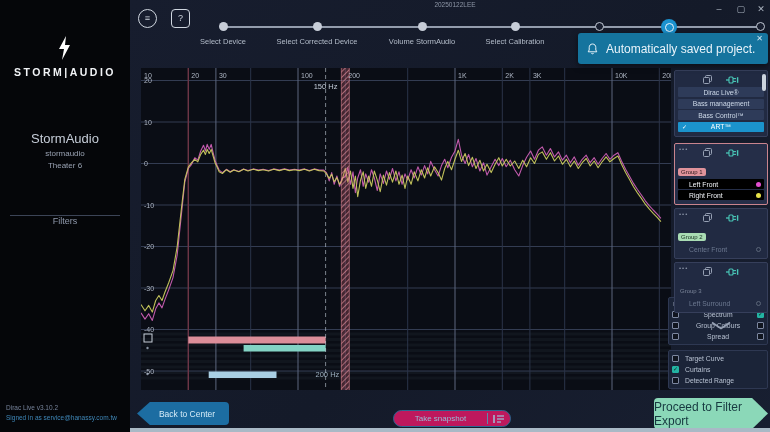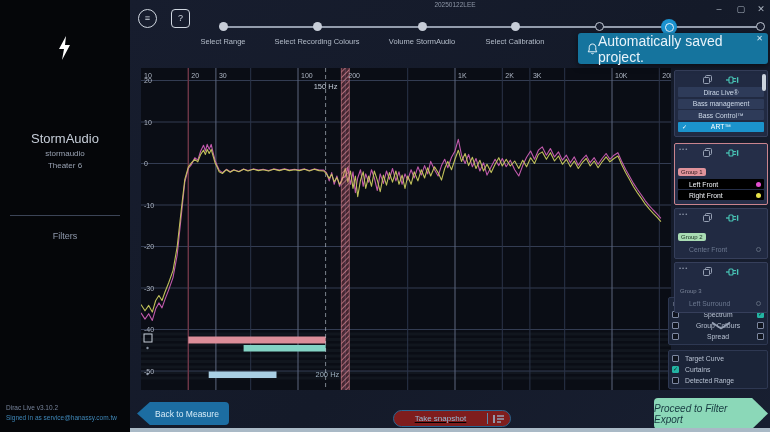--- a/index.html
+++ b/index.html
@@ -9,37 +9,37 @@
   #main-bg{left:130px;top:0;width:640px;height:432px;background:linear-gradient(135deg,#171d2e 0%,#141a29 55%,#181f31 100%);}
   #titlebar-title{left:400px;top:1px;width:110px;text-align:center;font-size:6.5px;color:#8d96a6;}
   .win-ctl{top:3px;width:14px;height:12px;color:#aab3bf;font-size:9px;text-align:center;line-height:12px;cursor:default;}
   #sidebar{left:0;top:0;width:130px;height:432px;background:#050609;z-index:5;}
   #logo-bolt{left:56px;top:36px;}
   #brand{left:0;top:66px;width:130px;text-align:center;color:#f2f4f7;font-size:10.5px;letter-spacing:2.5px;font-weight:bold;}
   #product{left:0;top:131px;width:130px;text-align:center;color:#c6cdd8;font-size:13px;}
   #device{left:0;top:149px;width:130px;text-align:center;color:#99a2b2;font-size:8px;}
   #theater{left:0;top:161px;width:130px;text-align:center;color:#99a2b2;font-size:8px;}
   #side-div{left:10px;top:215px;width:110px;height:1px;background:#3c4456;}
-  #side-filters{left:0;top:231px;width:130px;text-align:center;color:#8f98ab;font-size:9px;}
+  #side-filters{left:0;top:216px;width:130px;text-align:center;color:#8f98ab;font-size:9px;}
   #side-version{left:6px;top:404px;color:#76839a;font-size:6.5px;}
   #side-signed{left:6px;top:414px;color:#3f87b8;font-size:6.5px;}
   .tool-btn{top:9px;width:19px;height:19px;border:1.5px solid #cfd6df;color:#cfd6df;text-align:center;box-sizing:border-box;cursor:pointer;background:transparent;}
   #menu-btn{left:138px;border-radius:50%;font-size:9px;line-height:16px;}
   #help-btn{left:171px;border-radius:4px;font-size:9px;line-height:16px;}
   #stepper-line{left:222px;top:26px;width:539px;height:2px;background:#939cac;}
   .step-dot{top:22px;width:9px;height:9px;border-radius:50%;box-sizing:border-box;cursor:pointer;}
   .step-done{background:#c7cdd8;}
   .step-upcoming{background:#171d2e;border:1.5px solid #c3cad6;}
   .step-cur-outer{top:19px;width:16px;height:16px;border-radius:50%;background:#1b92cf;cursor:pointer;}
   .step-cur-inner{position:absolute;left:3.5px;top:3.5px;width:9px;height:9px;border-radius:50%;border:1.5px solid #eaf4fb;box-sizing:border-box;}
   .step-label{top:37px;width:130px;text-align:center;font-size:7.5px;color:#b3bcc9;}
   #plot{left:141px;top:68px;width:530px;height:322px;background:#0a0d15;}
   #toast{left:578px;top:33px;width:190px;height:31px;background:#15749e;border-radius:3px;z-index:9;
          box-shadow:0 2px 6px rgba(0,0,0,.5);display:flex;align-items:center;}
-  #toast-text{color:#e8f3fa;font-size:14px;margin-left:0;}
+  #toast-text{color:#e8f3fa;font-size:12px;margin-left:8px;}
   #toast-close{position:absolute;right:5px;top:1px;color:#cfe6f2;font-size:8px;cursor:pointer;}
   #rp{left:674px;top:70px;width:94px;z-index:4;}
   .card{background:#212a42;border:1px solid #363f5b;border-radius:2px;box-sizing:border-box;padding:2px;position:relative;}
   .card-hdr{display:flex;align-items:center;justify-content:center;gap:14px;height:11px;margin:1px 0 2px;}
   .more-dots{position:absolute;left:4px;top:2px;color:#8b95a8;font-size:6px;letter-spacing:1px;cursor:pointer;}
   .proc-row{height:10px;margin:1.5px 1px;background:#2e3b59;border-radius:1px;color:#cdd9e8;font-size:6.8px;
             display:flex;align-items:center;justify-content:center;position:relative;cursor:pointer;}
   .proc-row.sel{background:#1b93cc;color:#fff;}
   .proc-check{position:absolute;left:4px;font-size:6px;}
   .grp-badge{display:inline-block;font-size:6px;border-radius:2px;padding:1px 3px;margin:0 0 2px 1px;}
@@ -49,65 +49,66 @@
   .opt-hdr{display:flex;justify-content:space-between;font-size:5.8px;color:#8d97ab;margin:1px 1px 2px;}
   .opt-row{display:flex;align-items:center;height:11px;position:relative;}
   .opt-label{font-size:6.8px;color:#b7c1d1;}
   .cb{width:7px;height:7px;border:1px solid #7c87a0;background:#10151f;border-radius:1px;box-sizing:border-box;
       cursor:pointer;font-size:6px;line-height:5px;text-align:center;color:#0c2a26;}
   .cb.on{background:#23b3a2;border-color:#23b3a2;}
   #scroll-thumb{left:762px;top:74px;width:4px;height:17px;border-radius:2px;background:#ccd4de;z-index:6;cursor:pointer;}
   #back-btn{left:137px;top:402px;width:92px;height:23px;background:#1c6da2;color:#d6ecf8;font-size:8.5px;
             clip-path:polygon(14% 0,100% 0,100% 100%,14% 100%,0 50%);display:flex;align-items:center;justify-content:center;
             padding-left:8px;box-sizing:border-box;cursor:pointer;border-radius:4px;}
-  #snap-btn{left:393px;top:410px;width:118px;height:17px;border-radius:9px;background:#7f1d1d;border:1px solid #2a6590;
-            box-sizing:border-box;display:flex;align-items:center;cursor:pointer;text-decoration:underline;}
+  #snap-btn{left:393px;top:410px;width:118px;height:17px;border-radius:9px;background:#be185d;border:1px solid #2a6590;
+            box-sizing:border-box;display:flex;align-items:center;cursor:pointer;}
   #snap-label{flex:1;text-align:center;color:#96bcd7;font-size:8px;}
   #snap-div{width:1px;height:11px;background:#5d89aa;}
   #snap-icon{width:22px;text-align:center;}
-  #proceed-btn{left:654px;top:398px;width:114px;height:31px;background:#8bd8b8;color:#173a40;font-size:10px;
+  #proceed-btn{left:654px;top:398px;width:114px;height:31px;background:#8bd8b8;color:#173a40;font-size:12px;
                clip-path:polygon(0 0,86% 0,100% 50%,86% 100%,0 100%);display:flex;align-items:center;justify-content:center;
-               padding-right:10px;box-sizing:border-box;cursor:pointer;border-radius:4px;font-style:italic;}
+               padding-right:10px;box-sizing:border-box;cursor:pointer;border-radius:4px;}
   #bottom-strip{left:0;top:428px;width:770px;height:4px;background:#a9b9c6;}
   #green-speck{left:75px;top:0;width:15px;height:3px;background:#3aa655;}
   svg text{font-family:"Liberation Sans",sans-serif;}
 </style>
 </head>
 <body>
 
 <div class="abs" id="main-bg"></div>
 <div class="abs" id="green-speck"></div>
 
 <div class="abs" id="titlebar-title">20250122LEE</div>
 <div class="abs win-ctl" style="left:712px">–</div>
 <div class="abs win-ctl" style="left:734px">▢</div>
 <div class="abs win-ctl" style="left:754px">✕</div>
 
 <div class="abs" id="sidebar">
   <svg class="abs" id="logo-bolt" width="17" height="24" viewBox="0 0 17 24">
     <polygon points="10,0 3,13 8,13 6,24 14,9 9,9" fill="#ffffff"></polygon>
   </svg>
+  <div class="abs" id="brand">STORM|AUDIO</div>
   <div class="abs" id="product">StormAudio</div>
   <div class="abs" id="device">stormaudio</div>
   <div class="abs" id="theater">Theater 6</div>
   <div class="abs" id="side-div"></div>
   <div class="abs" id="side-filters">Filters</div>
   <div class="abs" id="side-version">Dirac Live v3.10.2</div>
   <div class="abs" id="side-signed">Signed in as service@hanassy.com.tw</div>
 </div>
 
 <div class="abs tool-btn" id="menu-btn">≡</div>
 <div class="abs tool-btn" id="help-btn">?</div>
 
 <div class="abs" id="stepper-line"></div>
 <div class="abs" id="stepper" style="left:0;top:0;width:770px;height:55px;">
     <div class="abs step-dot step-done" style="left: 218.5px;"></div>
-    <div class="abs step-label" style="left: 158px;">Select Range</div>
+    <div class="abs step-label" style="left: 158px;">Select Device</div>
     <div class="abs step-dot step-done" style="left: 312.5px;"></div>
-    <div class="abs step-label" style="left: 252px;">Select Recording Colours</div>
+    <div class="abs step-label" style="left: 252px;">Select Corrected Device</div>
     <div class="abs step-dot step-done" style="left: 417.5px;"></div>
     <div class="abs step-label" style="left: 357px;">Volume StormAudio</div>
     <div class="abs step-dot step-done" style="left: 510.5px;"></div>
     <div class="abs step-label" style="left: 450px;">Select Calibration</div>
     <div class="abs step-dot step-upcoming" style="left: 594.5px;"></div>
     <div class="abs step-cur-outer" style="left: 661px;">
       <div class="step-cur-inner"></div>
     </div>
     <div class="abs step-dot step-upcoming" style="left: 755.5px;"></div>
   </div>
@@ -317,21 +318,21 @@
         <div class="cb on">✓</div>
         <div class="opt-label" style="margin-left: 6px;">Curtains</div>
       </div>
       <div class="opt-row">
         <div class="cb"></div>
         <div class="opt-label" style="margin-left: 6px;">Detected Range</div>
       </div>
     </div>
   </div>
 
-<div class="abs" id="back-btn">Back to Measure</div>
+<div class="abs" id="back-btn">Back to Center</div>
 <div class="abs" id="snap-btn">
   <span id="snap-label">Take snapshot</span>
   <span id="snap-div"></span>
   <span id="snap-icon"><svg width="12" height="10" viewBox="0 0 12 10">
         <line x1="1" y1="1" x2="1" y2="9" stroke="#9cc2da" stroke-width="1.5"></line>
         <line x1="4" y1="2" x2="11" y2="2" stroke="#9cc2da" stroke-width="1.2"></line>
         <line x1="4" y1="5" x2="11" y2="5" stroke="#9cc2da" stroke-width="1.2"></line>
         <line x1="4" y1="8" x2="8" y2="8" stroke="#9cc2da" stroke-width="1.2"></line>
       </svg></span>
 </div>

